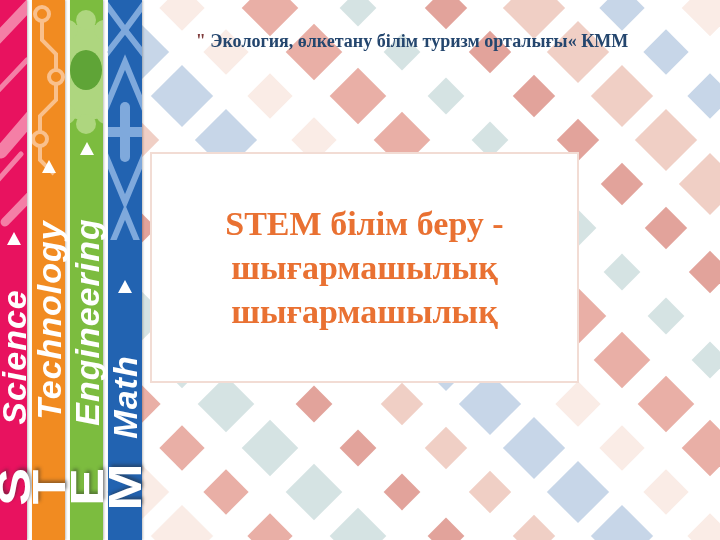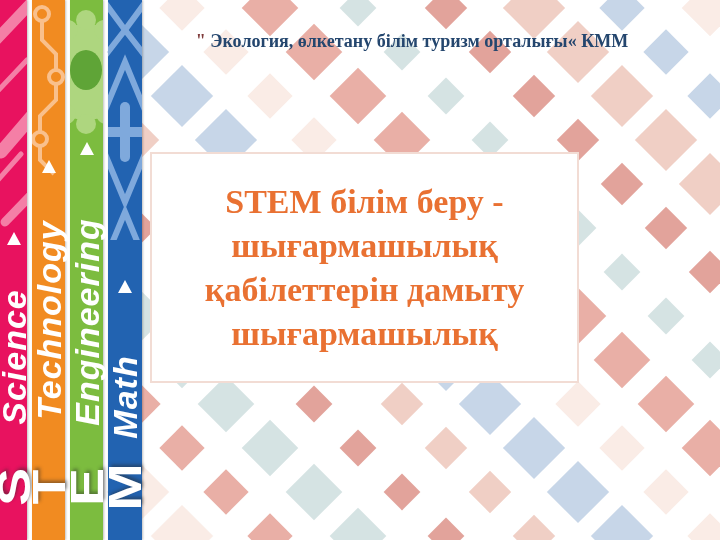--- a/index.html
+++ b/index.html
@@ -207,17 +207,16 @@
     <div class="ribbon-letter" style="top:487px">M</div>
   </div>
 
   <div class="header">
     <span style="color: rgb(126, 58, 58);">" </span><span style="color: rgb(36, 70, 110);">Экология, өлкетану білім туризм орталығы« КММ</span>
   </div>
 
   <div class="title-box" style="border-color: rgb(242, 220, 212);">
     <div class="title-line" style="color: rgb(233, 113, 50);">STEM білім беру -</div>
     <div class="title-line" style="color: rgb(233, 113, 50);">шығармашылық</div>
-    <div class="title-line" style="color: rgb(233, 113, 50);">қабілеттерін дамыту</div>
     <div class="title-line" style="color: rgb(233, 113, 50);">шығармашылық</div>
   </div>
 
 </div>
 
 </body></html>

